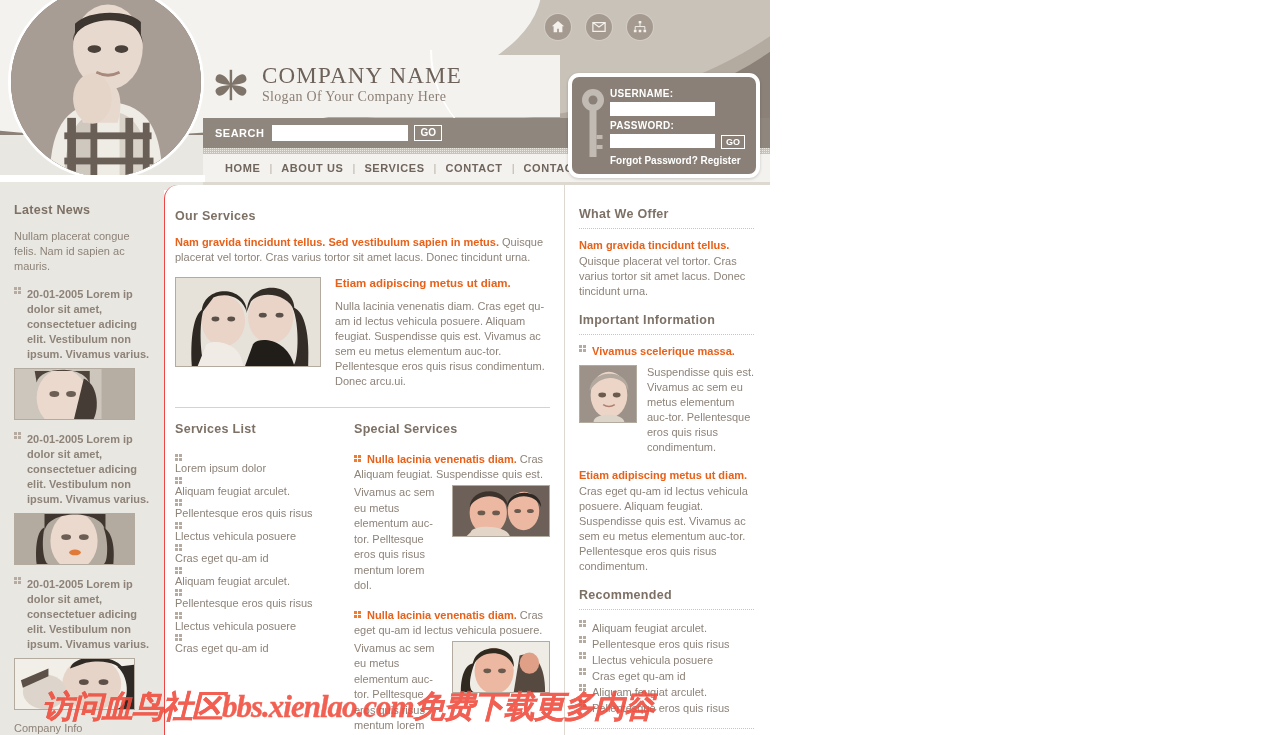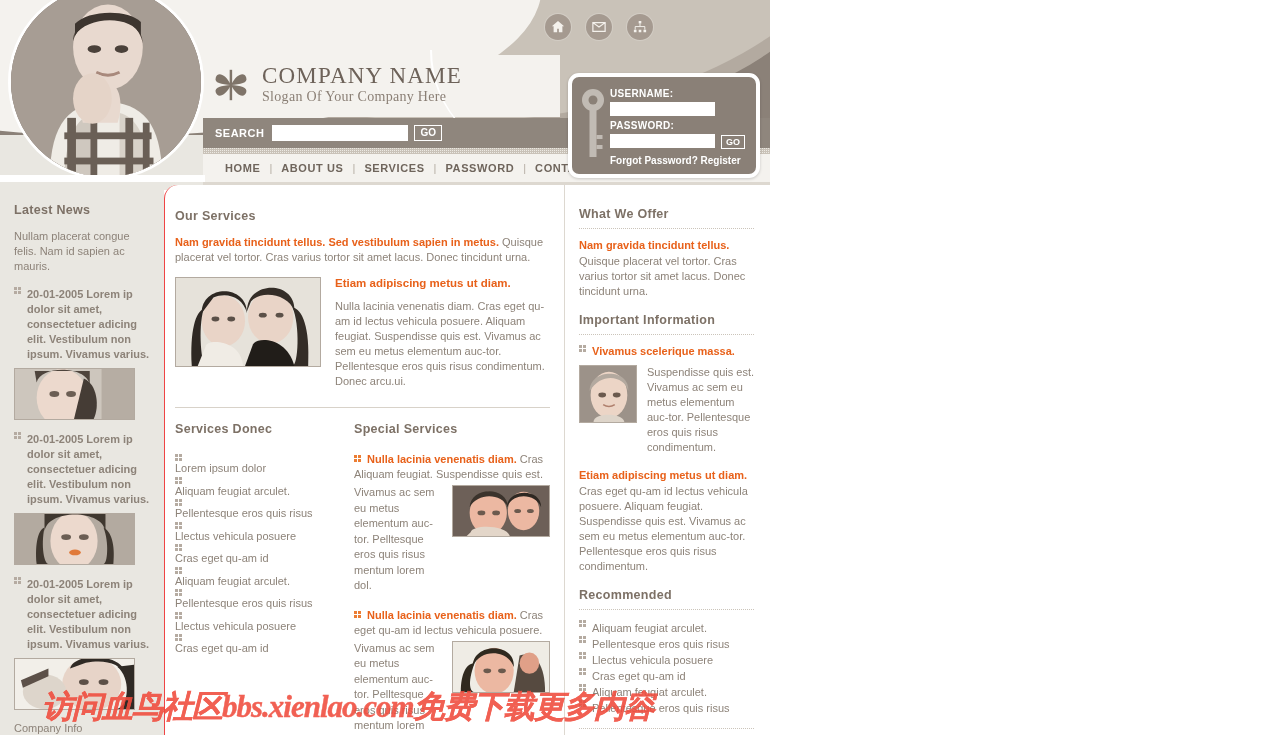--- a/index.html
+++ b/index.html
@@ -343,21 +343,21 @@
   </div>
   <div id="search-dots"></div>
 
   <div id="nav">
     <a href="#">HOME</a>
     <span class="sep">|</span>
     <a href="#">ABOUT US</a>
     <span class="sep">|</span>
     <a href="#">SERVICES</a>
     <span class="sep">|</span>
-    <a href="#">PASSWORD</a>
+    <a href="#">CONTACT</a>
     <span class="sep">|</span>
     <a href="#">CONTACT US</a>
   </div>
   <div id="nav-underline"></div>
 
   <div id="hero">
     <div id="hero-circle">
       <svg id="hero-img" viewBox="0 0 196 196" preserveAspectRatio="xMidYMid slice">
         <rect width="196" height="196" fill="#9c9289"></rect>
         <ellipse cx="98" cy="98" rx="98" ry="98" fill="#a79d94"></ellipse>
@@ -494,21 +494,21 @@
         <div class="media-body">
           <h4>Etiam adipiscing metus ut diam.</h4>
           <p>Nulla lacinia venenatis diam. Cras eget qu-am id lectus vehicula posuere. Aliquam feugiat. Suspendisse quis est. Vivamus ac sem eu metus elementum auc-tor. Pellentesque eros quis risus condimentum. Donec arcu.ui.</p>
         </div>
       </div>
 
       <div class="hr-solid" style="margin-top:18px;"></div>
 
       <div class="two-col">
         <div class="col-a">
-          <h3 class="sec" style="margin-bottom:18px;">Services Donec</h3>
+          <h3 class="sec" style="margin-bottom:18px;">Services List</h3>
           <ul class="plain">
             <li>
                 <span class="b4"></span>
                 <span>Lorem ipsum dolor</span>
               </li>
             <li>
                 <span class="b4"></span>
                 <span>Aliquam feugiat arculet.</span>
               </li>
             <li>

